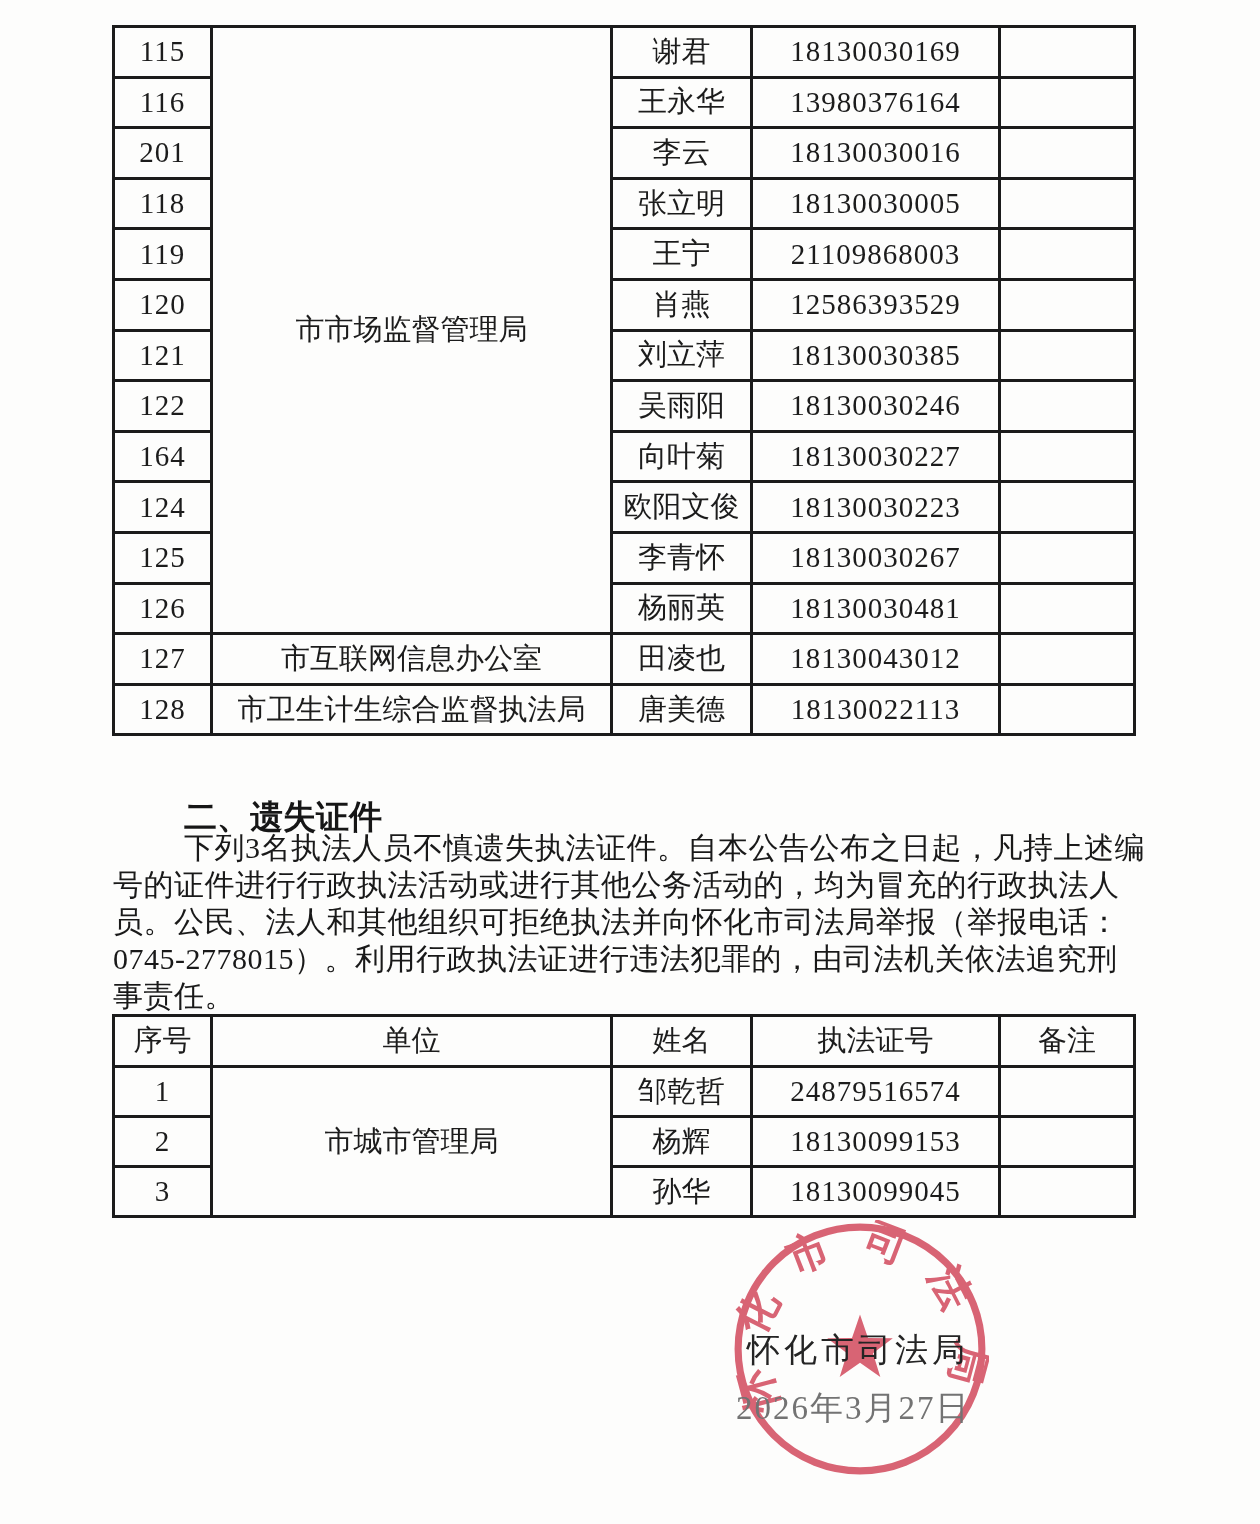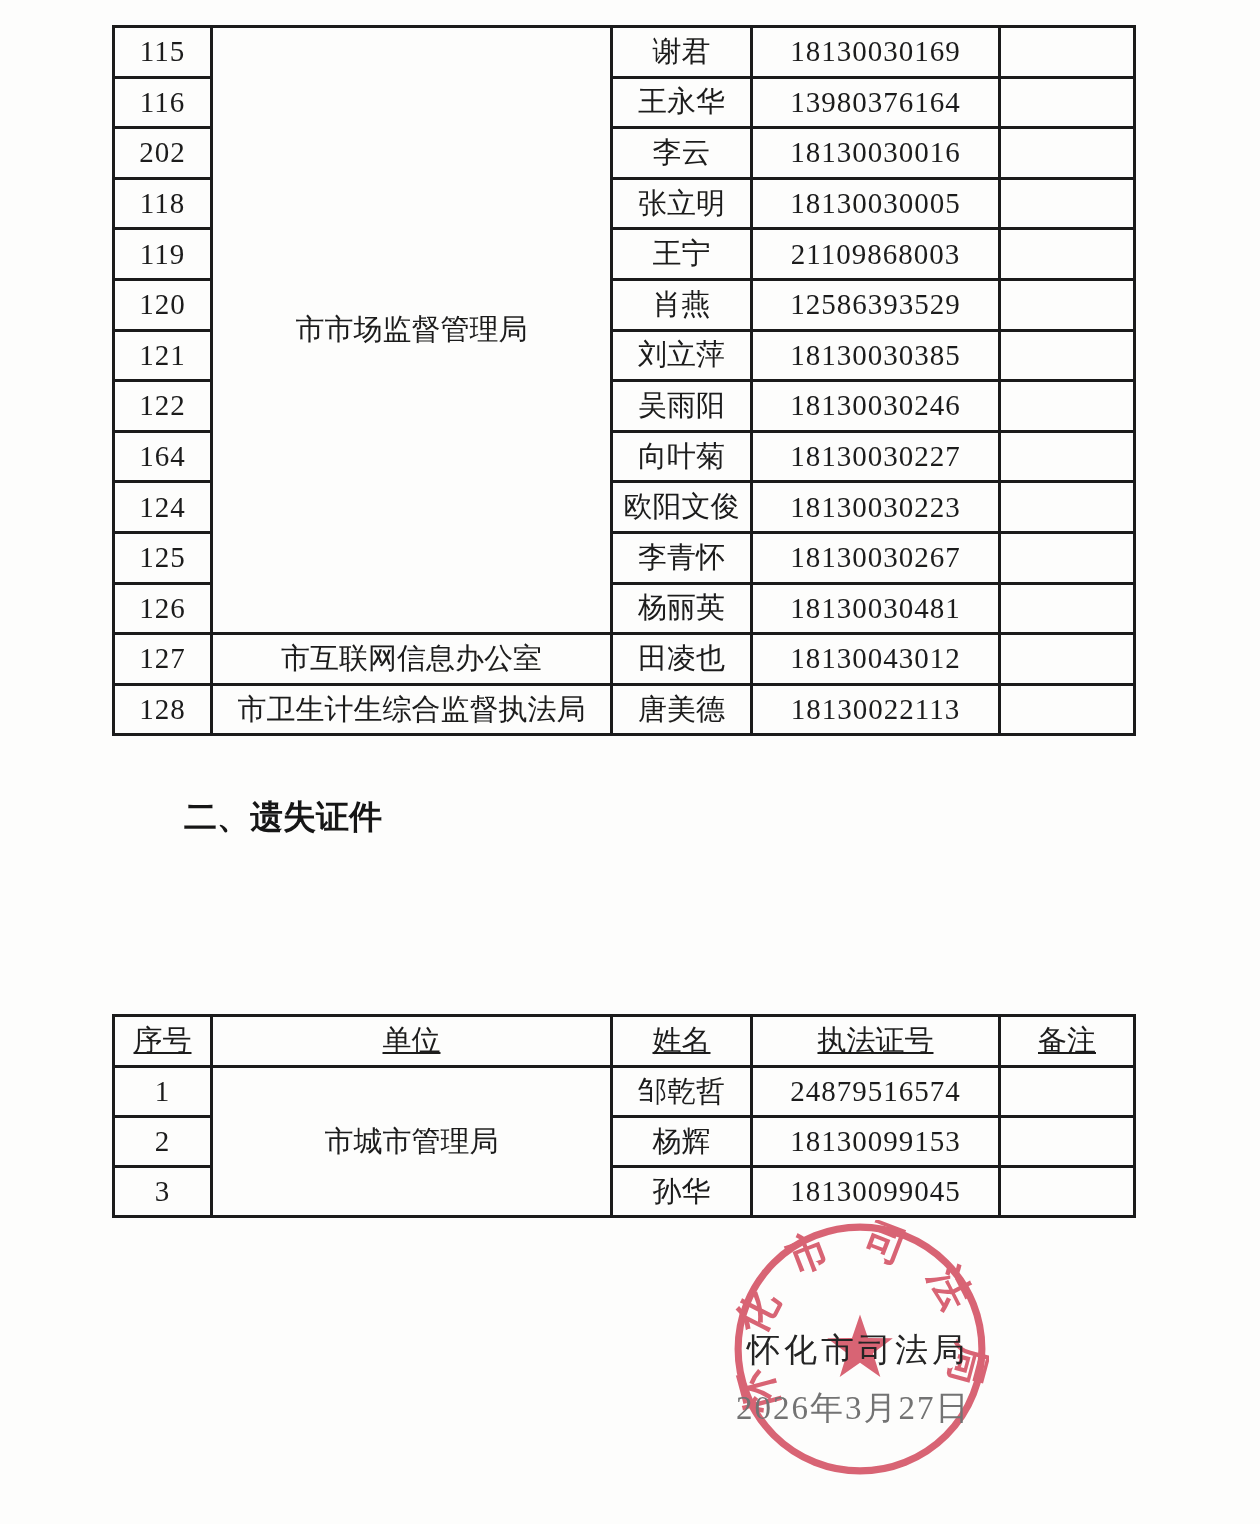--- a/index.html
+++ b/index.html
@@ -26,21 +26,21 @@
     vertical-align:middle;
     font-size:29px;
     font-weight:normal;
     padding:0;
     overflow:hidden;
     white-space:nowrap;
   }
   #roster-table{position:absolute;left:112px;top:25px;width:1021px;}
   #roster-table td{height:47.6px;}
   #lost-table{position:absolute;left:112px;top:1014px;width:1021px;}
-  #lost-table th{height:48px;text-decoration:underline;}
+  #lost-table th{height:48px;}
   #lost-table td{height:47px;}
   .num-cell{font-size:30px;letter-spacing:1px;}
   
   .section-heading{
     position:absolute;left:184px;top:795px;
     font-family:"Liberation Sans","DejaVu Sans",sans-serif;
     font-weight:bold;font-size:33px;color:#161616;
   }
   .body-paragraph{
     position:absolute;left:113px;top:829px;width:1026px;
@@ -86,21 +86,21 @@
         <td class="num-cell">18130030169</td>
         <td></td>
       </tr>
       <tr>
         <td class="num-cell">116</td>
         <td>王永华</td>
         <td class="num-cell">13980376164</td>
         <td></td>
       </tr>
       <tr>
-        <td class="num-cell">202</td>
+        <td class="num-cell">201</td>
         <td>李云</td>
         <td class="num-cell">18130030016</td>
         <td></td>
       </tr>
       <tr>
         <td class="num-cell">118</td>
         <td>张立明</td>
         <td class="num-cell">18130030005</td>
         <td></td>
       </tr>
@@ -164,20 +164,27 @@
         <td>市卫生计生综合监督执法局</td>
         <td>唐美德</td>
         <td class="num-cell">18130022113</td>
         <td></td>
       </tr>
     </tbody>
   </table>
 
   <div class="section-heading">二、遗失证件</div>
 
+  <div class="body-paragraph">
+    <div class="pline indent">下列3名执法人员不慎遗失执法证件。自本公告公布之日起，凡持上述编</div>
+    <div class="pline">号的证件进行行政执法活动或进行其他公务活动的，均为冒充的行政执法人</div>
+    <div class="pline">员。公民、法人和其他组织可拒绝执法并向怀化市司法局举报（举报电话：</div>
+    <div class="pline">0745-2778015）。利用行政执法证进行违法犯罪的，由司法机关依法追究刑</div>
+    <div class="pline">事责任。</div>
+  </div>
 
   <table class="doc-table" id="lost-table">
     <colgroup>
       <col style="width:98px">
         <col style="width:400px">
         <col style="width:140px">
       <col style="width:248px">
         <col style="width:135px">
     </colgroup>
     <tbody>

